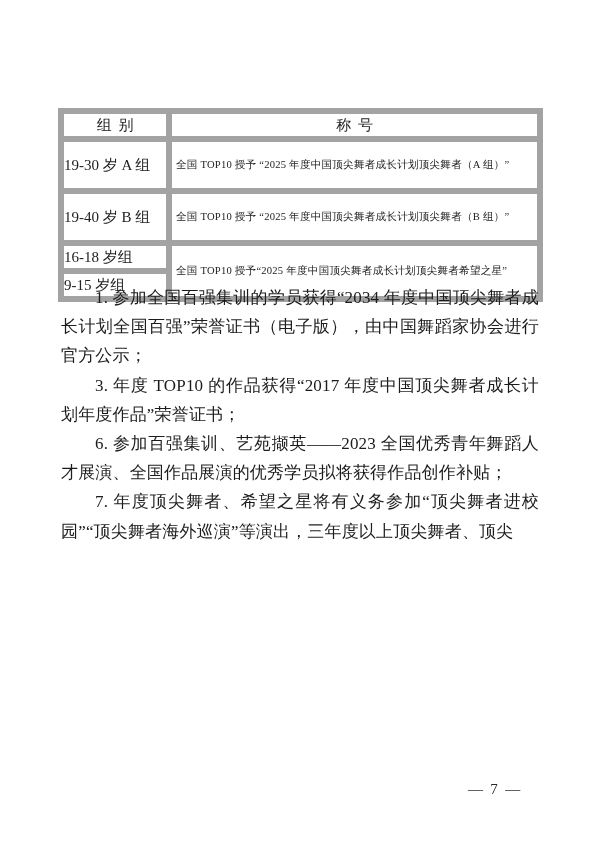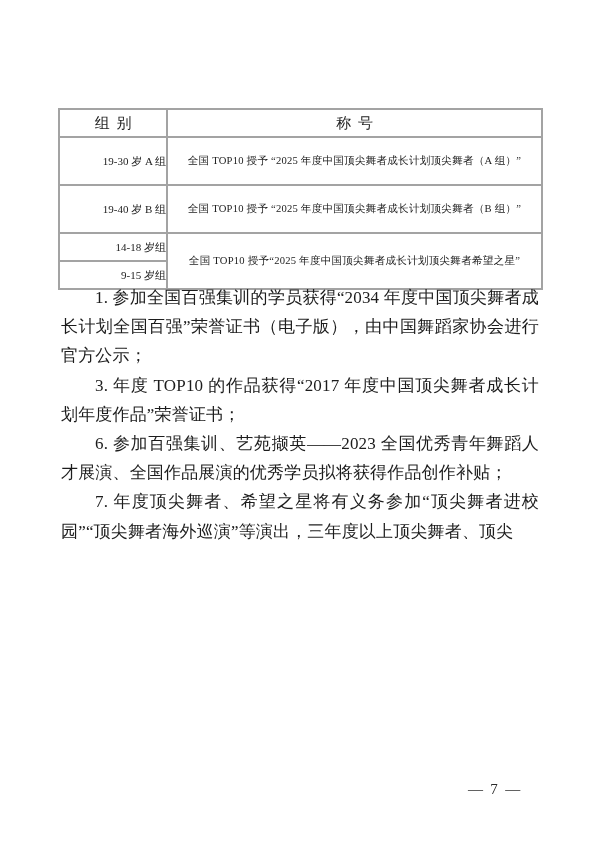--- a/index.html
+++ b/index.html
@@ -20,41 +20,40 @@
     position: absolute;
     left: 58px;
     top: 108px;
     width: 485px;
     border-collapse: collapse;
     table-layout: fixed;
     color: #222222;
   }
   .award-table th,
   .award-table td {
-    border: 2px solid #a3a3a3;
+    border: 6px solid #a3a3a3;
     vertical-align: middle;
     overflow: hidden;
   }
   .award-table .col-group { width: 108px; }
   .award-table tr { height: 28px; }
   .award-table th {
     font-size: 15px;
     font-weight: normal;
     letter-spacing: 0.45em;
     text-align: center;
     text-indent: 0.45em; 
   }
   .award-table td.group-cell {
-    font-size: 11px;
-    text-align: right;
+    font-size: 15px;
+    text-align: left;
     white-space: nowrap;
   }
   .award-table td.title-cell {
     font-size: 10.6px;
-    text-align: center;
     padding: 16px 4px;
     letter-spacing: 0.02em;
     white-space: nowrap;
   }
 
   
   .body-text {
     position: absolute;
     left: 61px;
     top: 283px;
@@ -96,21 +95,21 @@
     </tr>
     <tr>
       <td class="group-cell">19-30 岁 A 组</td>
       <td class="title-cell">全国 TOP10 授予 “2025 年度中国顶尖舞者成长计划顶尖舞者（A 组）”</td>
     </tr>
     <tr>
       <td class="group-cell">19-40 岁 B 组</td>
       <td class="title-cell">全国 TOP10 授予 “2025 年度中国顶尖舞者成长计划顶尖舞者（B 组）”</td>
     </tr>
     <tr>
-      <td class="group-cell">14-18 岁组</td>
+      <td class="group-cell">16-18 岁组</td>
       <td class="title-cell" rowspan="2">全国 TOP10 授予“2025 年度中国顶尖舞者成长计划顶尖舞者希望之星”</td>
     </tr>
     <tr>
       <td class="group-cell">9-15 岁组</td>
     </tr>
   </tbody>
     </table>
 
   <div class="body-text">
     <p>1. 参加全国百强集训的学员获得“2034 年度中国顶尖舞者成长计划全国百强”荣誉证书（电子版），由中国舞蹈家协会进行官方公示；</p>

